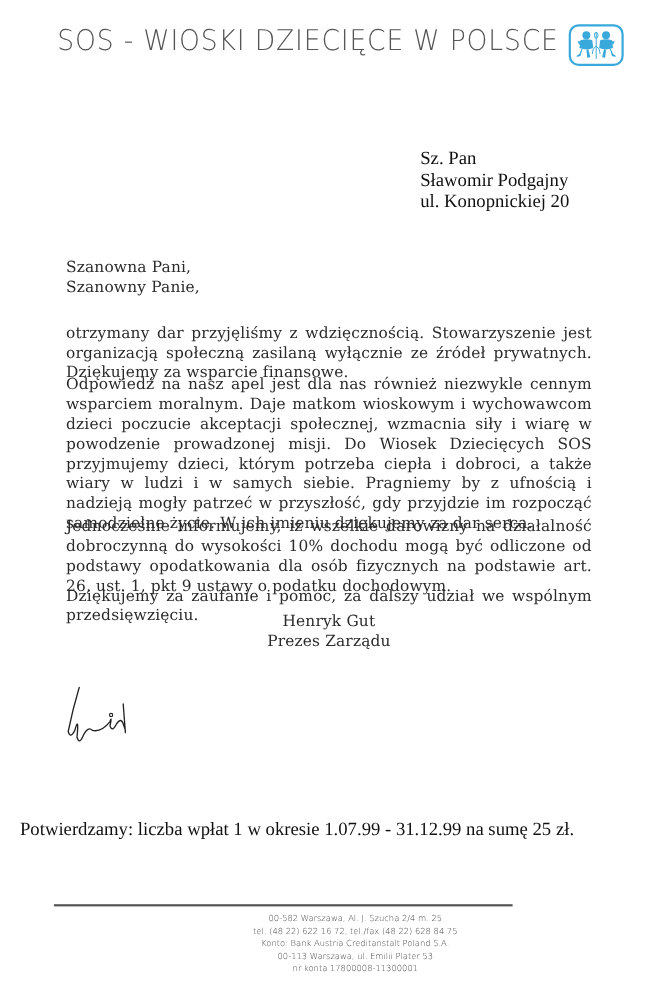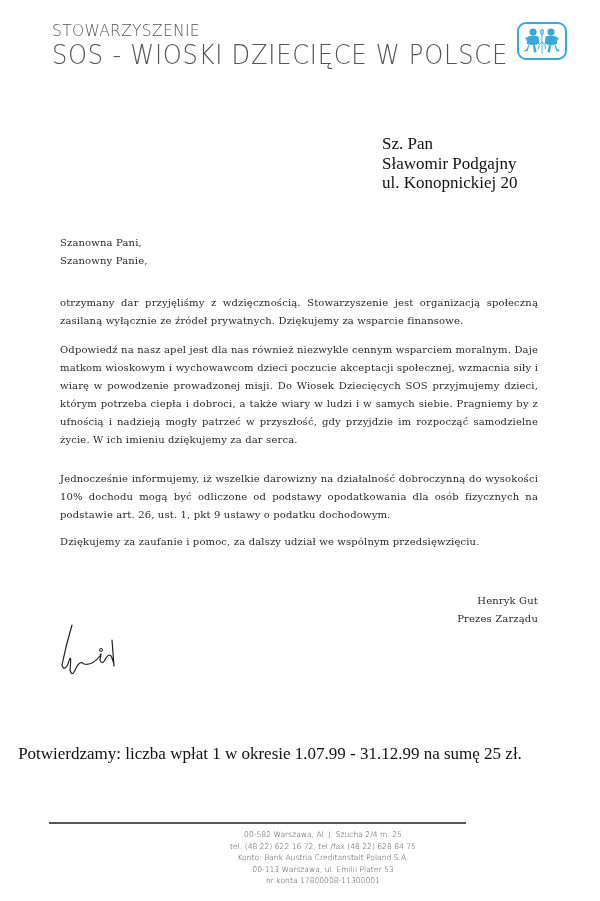--- a/index.html
+++ b/index.html
@@ -3,38 +3,37 @@
 <meta charset="utf-8">
 <style>
   html, body { margin: 0; padding: 0; background: #ffffff; }
   body { width: 600px; height: 901px; position: relative; overflow: hidden; color: #222; }
   .header { position: absolute; left: 52px; top: 22px; color: #555; font-family: "DejaVu Sans", sans-serif; font-weight: 200; }
   .header .line1 { font-size: 15.5px; letter-spacing: 0.3px; line-height: 18px; }
   .header .line2 { font-size: 26px; letter-spacing: 0.8px; line-height: 30px; margin-top: 0px; transform: scaleX(0.93); transform-origin: left; white-space: nowrap; }
   .logo { position: absolute; left: 517px; top: 22px; width: 50px; height: 38px; border: 2px solid #39a9dc; border-radius: 9px; box-sizing: border-box; }
   .logo svg { width: 100%; height: 100%; display: block; }
   .recipient { position: absolute; left: 343px; top: 134px; font-family: "Liberation Serif", serif; font-size: 17px; line-height: 19.5px; color: #111; margin-left: 39px; }
-  .body-text { position: absolute; left: 60px; width: 478px; font-family: "DejaVu Serif", serif; font-size: 10px; line-height: 18px; color: #2a2a2a; text-align: justify; letter-spacing: 0.15px; }
+  .body-text { position: absolute; left: 60px; width: 478px; font-family: "DejaVu Serif", serif; font-size: 14px; line-height: 18px; color: #2a2a2a; text-align: justify; letter-spacing: 0.15px; }
   .salutation { top: 234px; text-align: left; }
   .p1 { top: 277px; margin-top: 17px; }
   .p2 { top: 341px; }
   .p3 { top: 470px; }
   .p4 { top: 533px; }
-  .sign { top: 592px; text-align: right; }
+  .sign { top: 556px; text-align: center; }
   .signature { position: absolute; left: 58px; top: 620px; width: 70px; height: 60px; }
   .confirm { position: absolute; left: 0; width: 540px; top: 744px; text-align: center; font-family: "Liberation Serif", serif; font-size: 17px; color: #111; }
   .footer-line { position: absolute; left: 49px; top: 822px; width: 417px; height: 2px; background: #555; }
   .footer { position: absolute; left: 0; width: 646px; top: 829px; text-align: center; font-family: "DejaVu Sans", sans-serif; font-size: 7.6px; line-height: 11.5px; color: #444; font-weight: 300; }
   p { margin: 0; }
 </style>
 </head>
 <body>
 
 <div class="header">
-  <div class="line1">STOWARZYSZENIE</div>
   <div class="line2">SOS - WIOSKI DZIECIĘCE W POLSCE</div>
 </div>
 
 <div class="logo">
   <svg viewBox="0 0 50 38">
     <g fill="#39a9dc">
 
       <circle cx="15" cy="9" r="4"></circle>
       <path d="M9 14 Q15 12 21 14 L22 22 Q15 25 8 22 Z"></path>
       <path d="M6 15 L10 15 L8 19 Z"></path>

